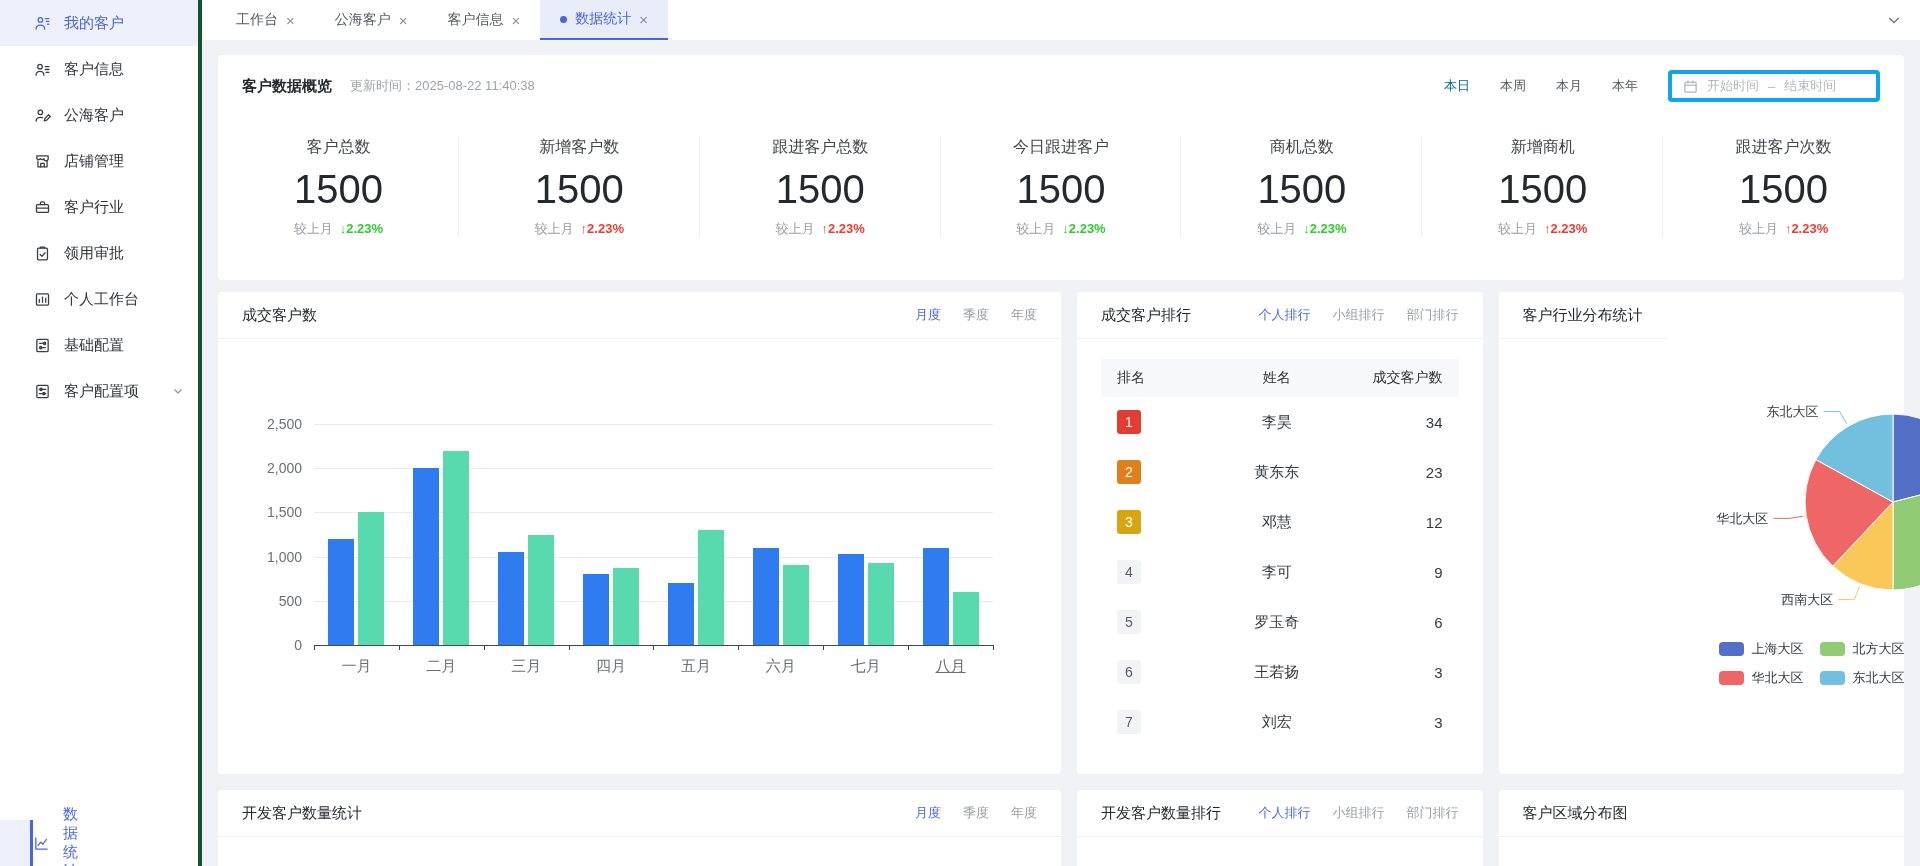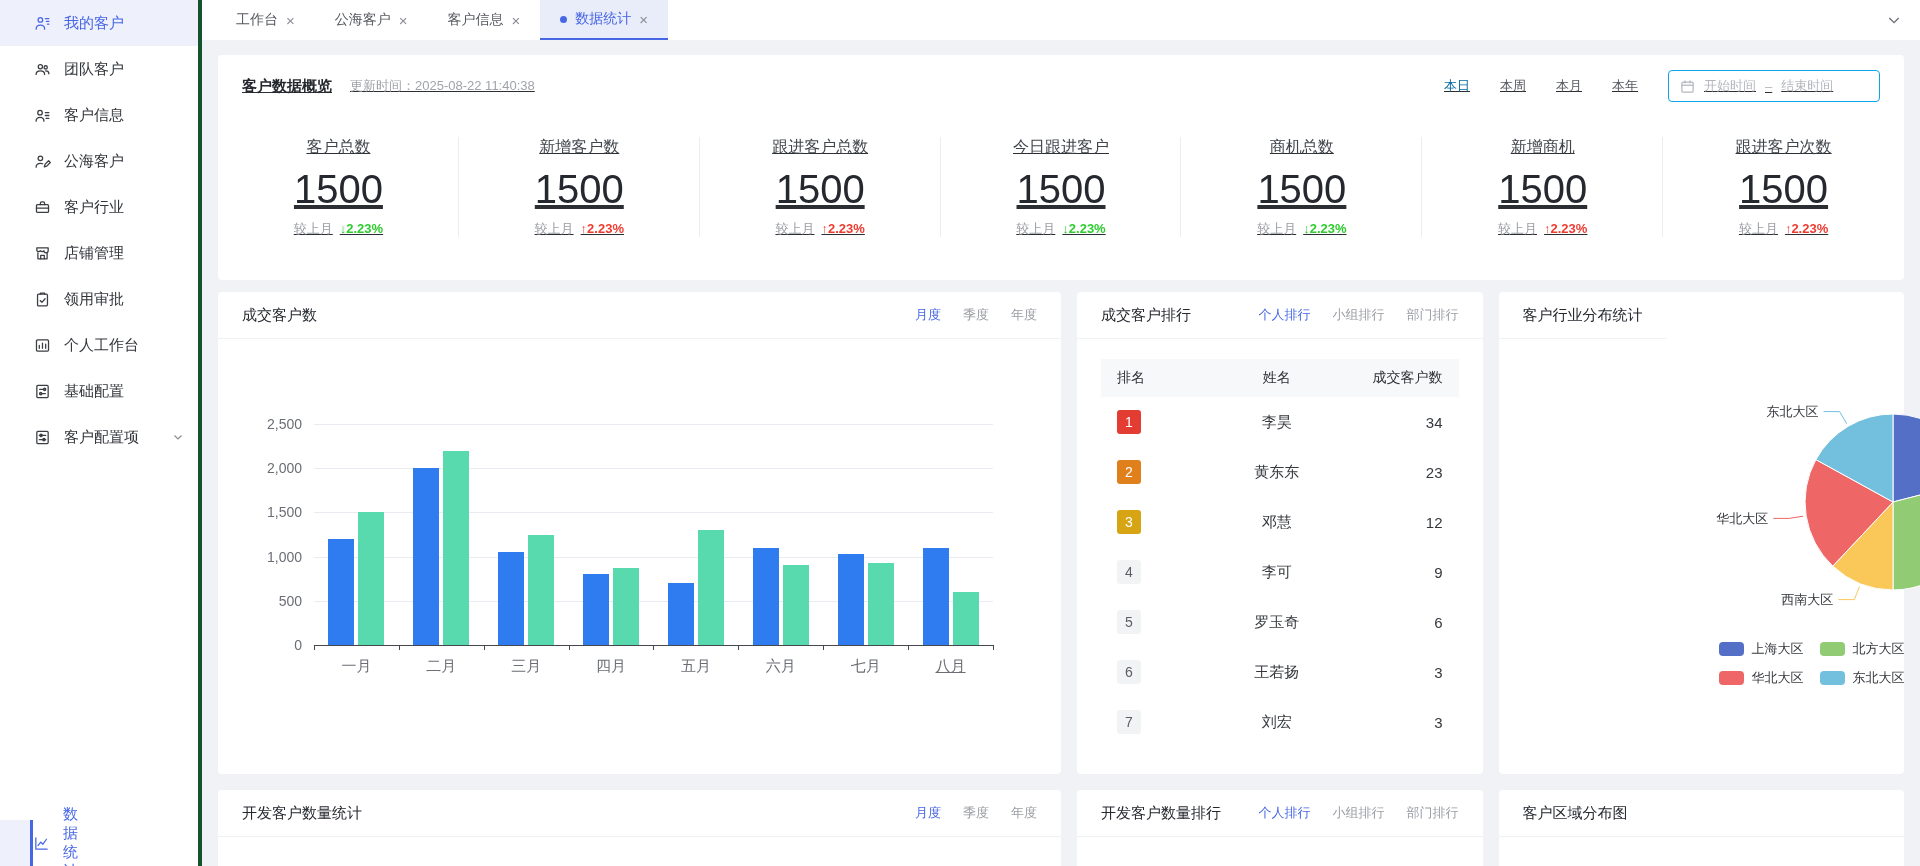--- a/index.html
+++ b/index.html
@@ -21,28 +21,28 @@
   .tab { display:flex; align-items:center; gap:8px; padding:0 20px; font-size:14px; color:#55585e; cursor:pointer; }
   .tab .close { color:#8a8d93; font-size:15px; }
   .tab.active { background:#e9ecf9; color:#4766e6; border-bottom:2px solid #4766e6; }
   .tab .dot { width:7px; height:7px; border-radius:50%; background:#4766e6; }
   .tab-collapse { position:absolute; right:18px; top:0; height:40px; display:flex; align-items:center; color:#6b6e74; cursor:pointer; }
 
   .content { flex:1; padding:15px 16px 0; overflow:hidden; }
   .card { background:#fff; border-radius:4px; }
 
   
-  .overview { height:225px;text-decoration:underline; }
+  .overview { height:225px; }
   .ov-header { display:flex; align-items:center; height:62px; padding:0 24px; }
   .ov-title { font-size:15px; font-weight:bold; color:#25282e; }
   .ov-update { margin-left:18px; font-size:13px; color:#a0a3a8; }
   .ov-right { margin-left:auto; display:flex; align-items:center; gap:30px; }
   .range-link { font-size:13px; color:#55585e; cursor:pointer; }
   .range-link.active { color:#0369a1; }
-  .date-box { width:212px; height:32px; border:1px solid #0ea5e9; border-radius:4px; display:flex; align-items:center; gap:9px; padding:0 11px; color:#b4b7bd; font-size:13px; cursor:pointer; }
+  .date-box { width:212px; height:32px; border:4px solid #0ea5e9; border-radius:4px; display:flex; align-items:center; gap:9px; padding:0 11px; color:#b4b7bd; font-size:13px; cursor:pointer; }
   .date-box .cal { display:flex; color:#b4b7bd; }
 
   .stats { display:flex; height:140px; }
   .stat { flex:1; display:flex; flex-direction:column; align-items:center; justify-content:center; gap:11px; position:relative; }
   .stat:not(:last-child)::after { content:""; position:absolute; right:0; top:20px; bottom:20px; width:1px; background:#ebedf0; }
   .stat .lbl { font-size:16px; color:#41454c; }
   .stat .val { font-size:40px; color:#25282e; font-weight:500; line-height:1; }
   .stat .sub { font-size:13px; color:#9a9da3; display:flex; align-items:center; gap:7px; }
   .delta { font-weight:bold; }
   .delta.up { color:#ee3b30; }
@@ -98,67 +98,56 @@
           <circle cx="9" cy="7" r="3.2"></circle>
           <path d="M3 20c0-3.6 2.7-5.6 6-5.6s6 2 6 5.6"></path>
           <path d="M16 5h5M17.5 9h3.5M19 13h2"></path>
         </svg>
       </span>
       <span>我的客户</span>
     </div>
     <div class="side-item">
       <span class="icn">
         <svg width="17" height="17" viewBox="0 0 24 24" fill="none" stroke="currentColor" stroke-width="1.8" stroke-linecap="round" stroke-linejoin="round">
-          <circle cx="9" cy="8" r="3"></circle>
-          <circle cx="16.5" cy="9" r="2.3"></circle>
-          <path d="M3 19c0-3.3 2.6-5 6-5s6 1.7 6 5"></path>
-          <path d="M16.5 14c2.5 0 4.5 1.4 4.5 4"></path>
-        </svg>
-      </span>
-      <span>团队客户</span>
-    </div>
-    <div class="side-item">
-      <span class="icn">
-        <svg width="17" height="17" viewBox="0 0 24 24" fill="none" stroke="currentColor" stroke-width="1.8" stroke-linecap="round" stroke-linejoin="round">
           <circle cx="8.5" cy="8" r="3.2"></circle>
           <path d="M3 20c0-3.6 2.5-5.5 5.5-5.5S14 16.4 14 20"></path>
           <path d="M16 8h5M16 12h5M17 16h4"></path>
         </svg>
       </span>
       <span>客户信息</span>
     </div>
     <div class="side-item">
       <span class="icn">
         <svg width="17" height="17" viewBox="0 0 24 24" fill="none" stroke="currentColor" stroke-width="1.8" stroke-linecap="round" stroke-linejoin="round">
           <circle cx="9" cy="7.5" r="3.2"></circle>
           <path d="M3 20c0-3.6 2.7-5.5 6-5.5 1.2 0 2.3.2 3.2.7"></path>
           <path d="M14.5 19.5l1-3.5 5-5 2.5 2.5-5 5z"></path>
         </svg>
       </span>
       <span>公海客户</span>
     </div>
     <div class="side-item">
       <span class="icn">
         <svg width="17" height="17" viewBox="0 0 24 24" fill="none" stroke="currentColor" stroke-width="1.8" stroke-linecap="round" stroke-linejoin="round">
+          <path d="M4 4h16v4a3 3 0 0 1-6 0 3 3 0 0 1-5 0 3 3 0 0 1-5 0z"></path>
+          <path d="M5.5 11v8.5h13V11"></path>
+          <path d="M9.5 19.5v-5h5v5"></path>
+        </svg>
+      </span>
+      <span>店铺管理</span>
+    </div>
+    <div class="side-item">
+      <span class="icn">
+        <svg width="17" height="17" viewBox="0 0 24 24" fill="none" stroke="currentColor" stroke-width="1.8" stroke-linecap="round" stroke-linejoin="round">
           <rect x="3.5" y="8" width="17" height="11" rx="1.5"></rect>
           <path d="M9 8V6a2 2 0 0 1 2-2h2a2 2 0 0 1 2 2v2"></path>
           <path d="M3.5 13h17"></path>
         </svg>
       </span>
       <span>客户行业</span>
-    </div>
-    <div class="side-item">
-      <span class="icn">
-        <svg width="17" height="17" viewBox="0 0 24 24" fill="none" stroke="currentColor" stroke-width="1.8" stroke-linecap="round" stroke-linejoin="round">
-          <path d="M4 4h16v4a3 3 0 0 1-6 0 3 3 0 0 1-5 0 3 3 0 0 1-5 0z"></path>
-          <path d="M5.5 11v8.5h13V11"></path>
-          <path d="M9.5 19.5v-5h5v5"></path>
-        </svg>
-      </span>
-      <span>店铺管理</span>
     </div>
     <div class="side-item">
       <span class="icn">
         <svg width="17" height="17" viewBox="0 0 24 24" fill="none" stroke="currentColor" stroke-width="1.8" stroke-linecap="round" stroke-linejoin="round">
           <rect x="5" y="4.5" width="14" height="16.5" rx="1.5"></rect>
           <path d="M9 4.5V3h6v1.5"></path>
           <path d="M8.8 13.5l2.4 2.5 4.4-5"></path>
         </svg>
       </span>
       <span>领用审批</span>

